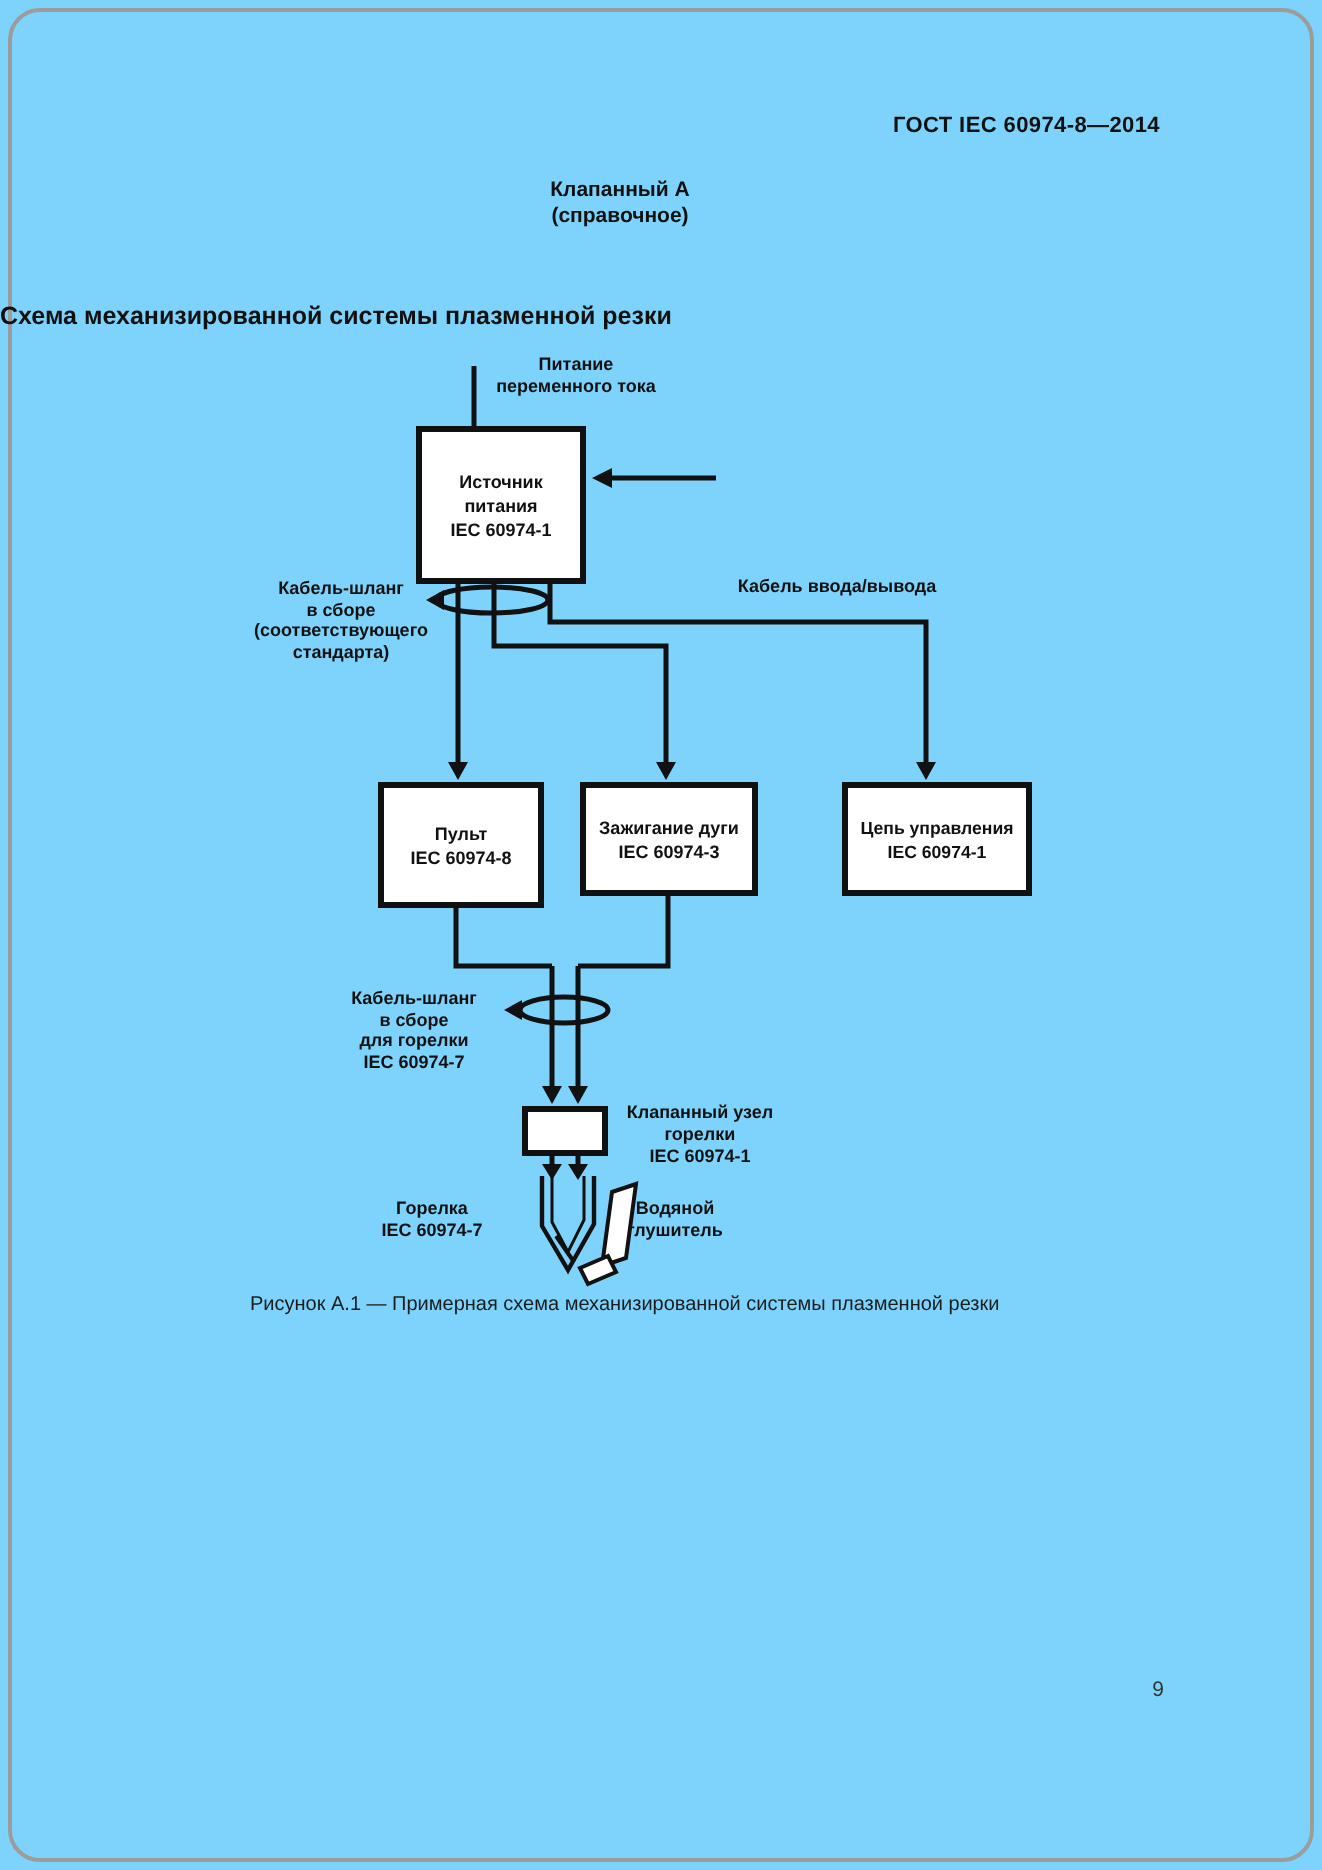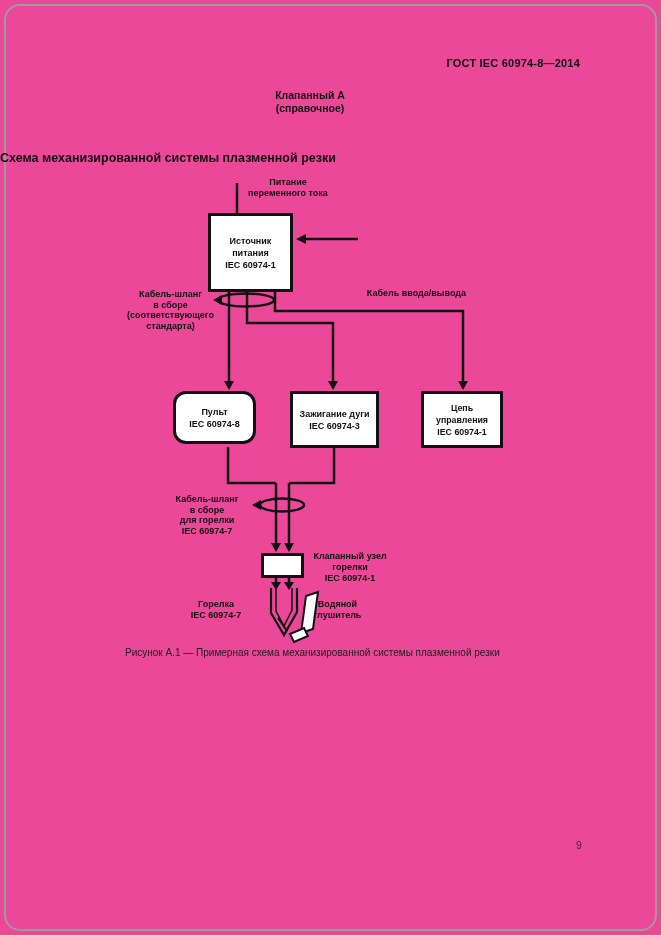--- a/index.html
+++ b/index.html
@@ -1,42 +1,42 @@
 <!DOCTYPE html>
 <html><head>
 <meta charset="utf-8">
 <style>
   html,body{margin:0;padding:0;background:#fff;}
   .page{
-    position:relative;width:661px;height:935px;background:#ec4899;overflow:hidden;
+    position:relative;width:661px;height:935px;background:#7dd3fc;overflow:hidden;
     font-family:"Liberation Sans",sans-serif;color:#111;
   }
   .scan-border{
     position:absolute;left:4px;top:4px;right:4px;bottom:4px;
     border:2px solid #9c9c9c;border-radius:16px;pointer-events:none;
   }
   .abs{position:absolute;}
   .hdr{top:57px;right:81px;font-size:11px;font-weight:bold;letter-spacing:.2px;}
   .annex{left:160px;top:89px;width:300px;text-align:center;font-size:10.5px;font-weight:bold;line-height:13px;}
   .fig-title{left:0;top:151px;width:661px;font-size:12.5px;font-weight:bold;}
   .box{
     position:absolute;box-sizing:border-box;border:3px solid #111;background:#fff;
     display:flex;align-items:center;justify-content:center;text-align:center;
     font-weight:bold;font-size:9px;line-height:12px;white-space:pre-line;
   }
   .b-power{left:208px;top:213px;width:85px;height:79px;}
   .b-cool{left:358px;top:214px;width:109px;height:49px;line-height:11.5px;font-size:8.8px;}
-  .b-console{left:173px;top:391px;width:83px;height:53px;border-radius:13px;}
+  .b-console{left:189px;top:391px;width:83px;height:63px;}
   .b-arc{left:290px;top:391px;width:89px;height:57px;}
-  .b-ctrl{left:421px;top:391px;width:82px;height:57px;font-size:8.8px;}
+  .b-ctrl{left:421px;top:391px;width:95px;height:57px;font-size:8.8px;}
   .b-valve{left:261px;top:553px;width:43px;height:25px;}
   .lbl{position:absolute;font-weight:bold;font-size:9px;line-height:11px;text-align:center;white-space:pre-line;}
   .l-ac{left:233px;top:177px;width:110px;}
   .l-hose{left:108px;top:289px;width:125px;line-height:10.5px;}
-  .l-io{left:341px;top:288px;width:125px;text-align:right;}
+  .l-io{left:356px;top:288px;width:125px;}
   .l-those{left:148px;top:494px;width:118px;line-height:10.5px;}
   .l-valve{left:305px;top:551px;width:90px;}
   .l-torch{left:172px;top:599px;width:88px;}
   .l-muff{left:300px;top:599px;width:75px;}
   .caption{left:125px;top:647px;width:470px;font-size:10px;font-weight:normal;color:#1c1c1c;}
   .pagenum{left:568px;top:839px;width:22px;text-align:center;font-size:10.5px;color:#333;}
   svg.wires{position:absolute;left:0;top:0;}
 </style>
 </head>
 <body>

